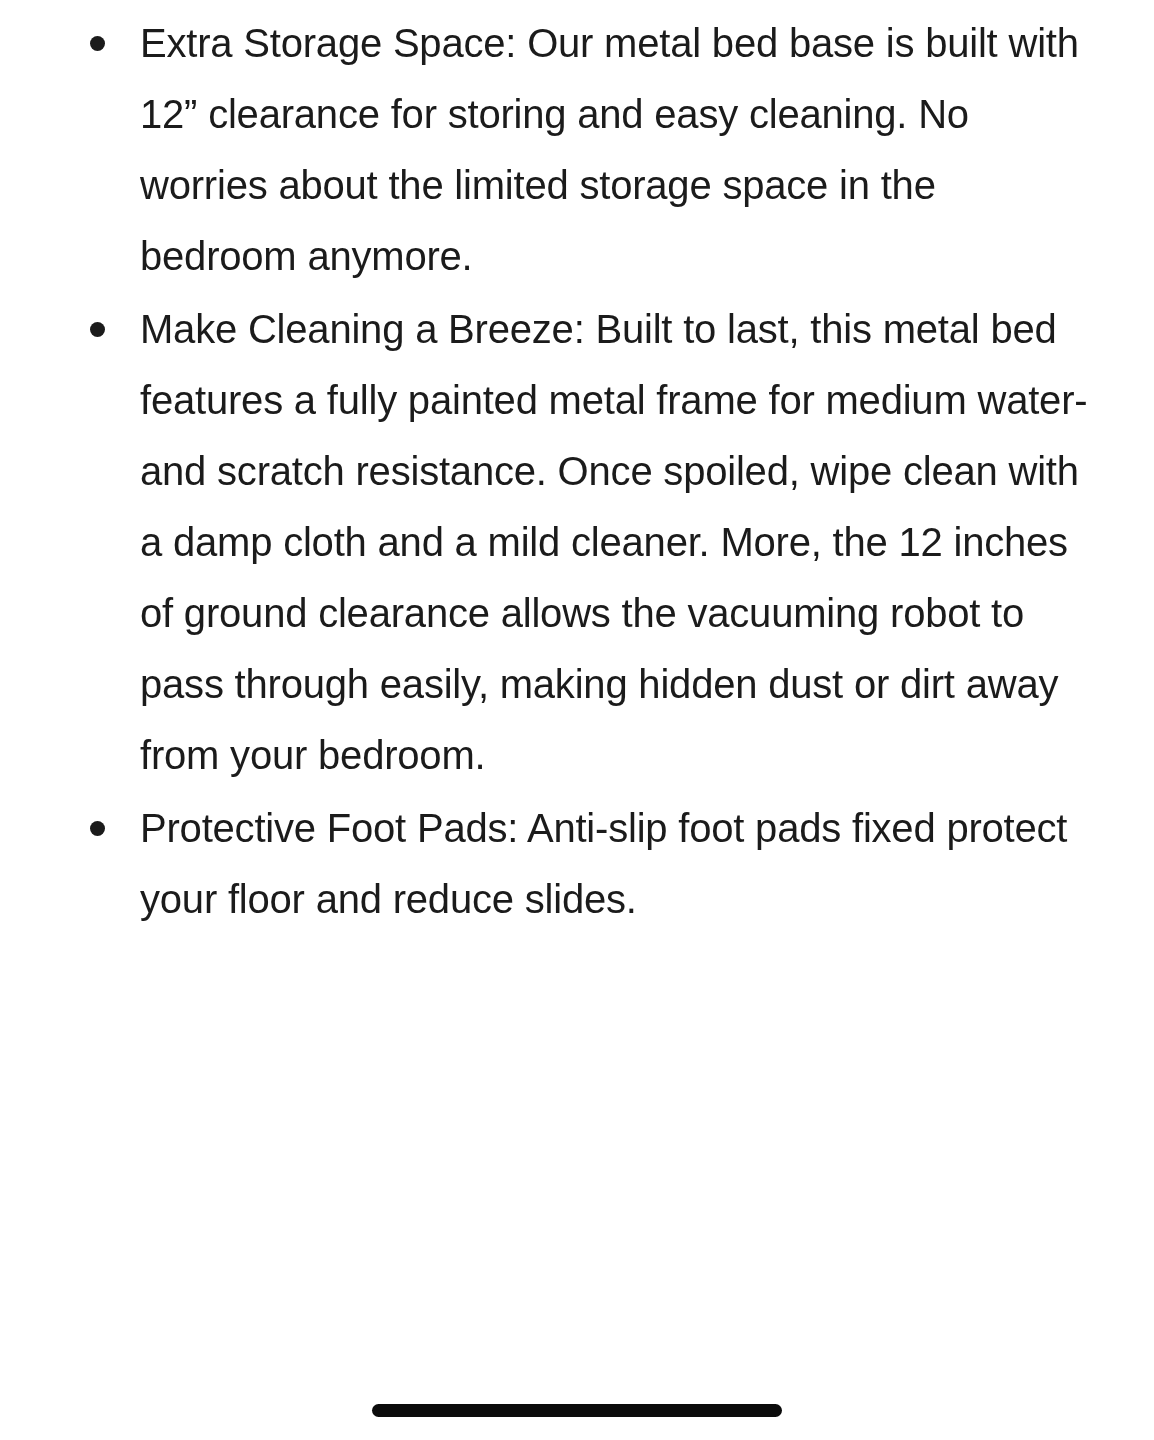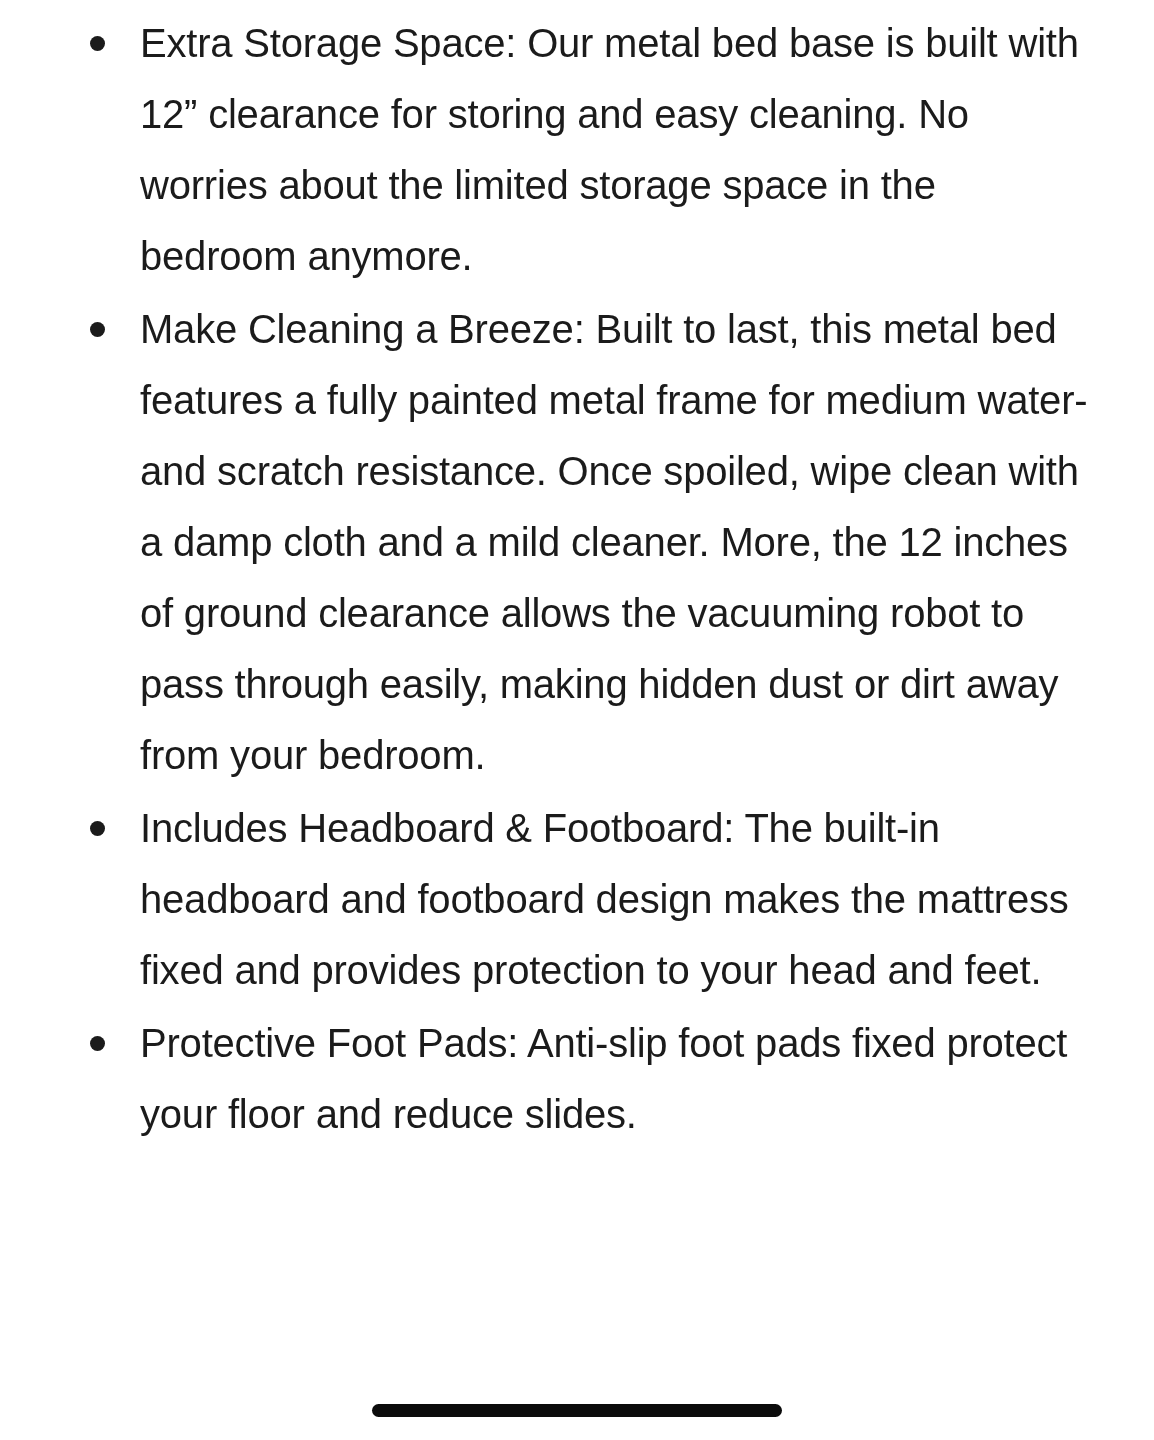--- a/index.html
+++ b/index.html
@@ -64,20 +64,19 @@
     border-radius: 7px;
   }
 </style>
 </head>
 <body>
 
 <div class="page">
   <ul class="feature-list">
     <li>Extra Storage Space: Our metal bed base is built with 12” clearance for storing and easy cleaning. No worries about the limited storage space in the bedroom anymore.</li>
     <li>Make Cleaning a Breeze: Built to last, this metal bed features a fully painted metal frame for medium water- and scratch resistance. Once spoiled, wipe clean with a damp cloth and a mild cleaner. More, the 12 inches of ground clearance allows the vacuuming robot to pass through easily, making hidden dust or dirt away from your bedroom.</li>
-    <li>Includes Headboard &amp; Footboard: The built-in headboard and footboard design makes the mattress fixed and provides protection to your head and feet.</li>
     <li>Protective Foot Pads: Anti-slip foot pads fixed protect your floor and reduce slides.</li>
   </ul>
 
   <div class="home-indicator-wrap">
     <div class="home-indicator"></div>
   </div>
 </div>
 
 </body></html>

